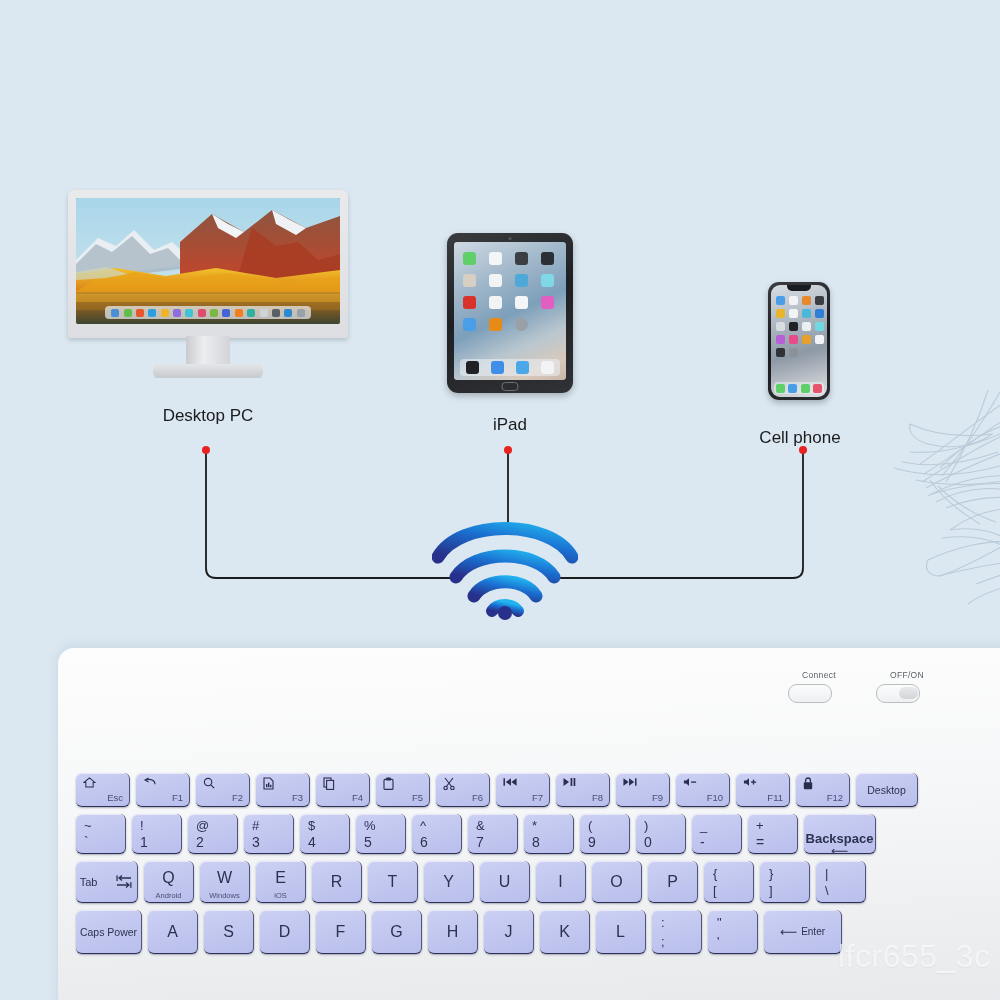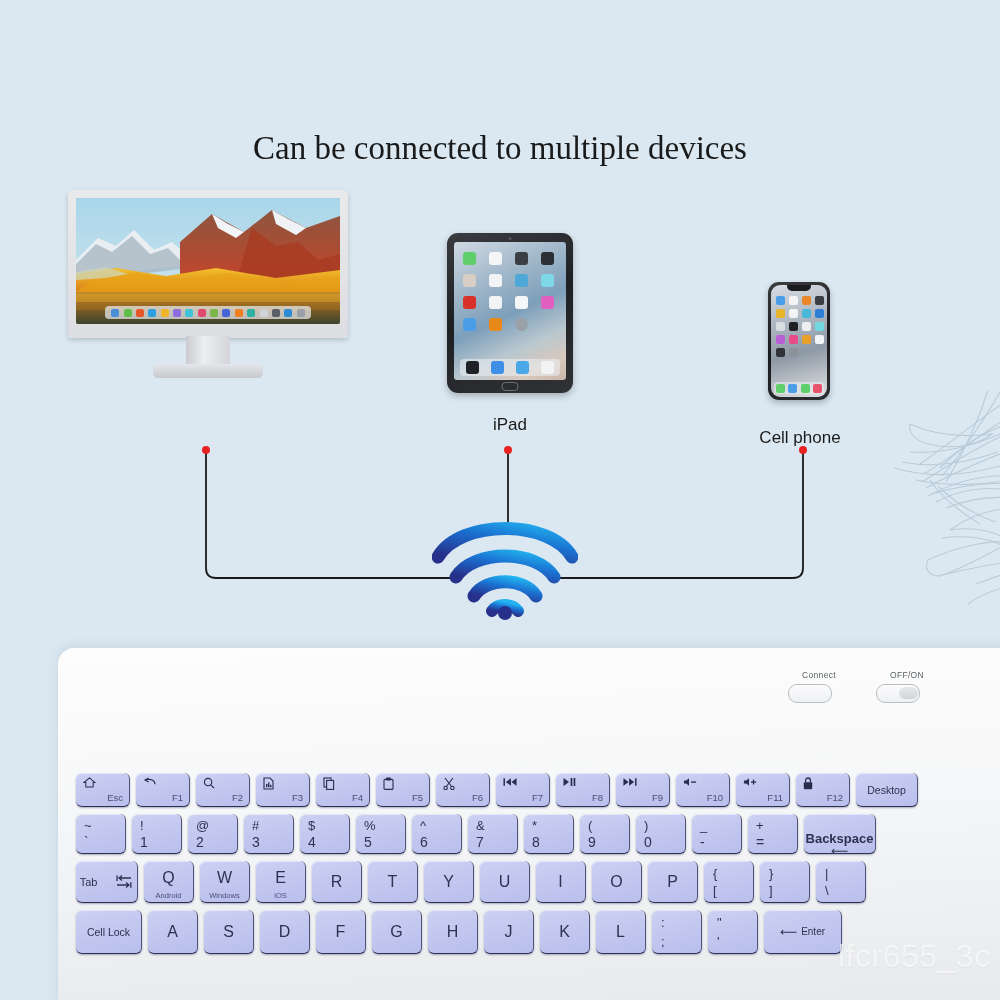--- a/index.html
+++ b/index.html
@@ -210,21 +210,20 @@
       <path d="M70 140 C96 136 118 142 130 152"></path>
       <path d="M62 148 C92 144 116 150 130 160"></path>
       <path d="M48 170 C78 156 110 150 130 152 C112 162 88 176 60 186 C48 186 44 178 48 170 Z"></path>
       <path d="M58 186 C84 180 110 174 130 172"></path>
       <path d="M96 194 C112 188 124 184 130 182"></path>
       <path d="M30 34 C52 44 80 48 112 44 C96 56 72 60 48 54 C34 50 28 42 30 34 Z"></path>
       <path d="M130 196 C114 200 98 206 88 214"></path>
     </g>
   </svg>
 
-  <div class="subtitle">Can be connected to multiple devices</div>
 
   <div class="device imac">
     <div class="imac-bezel">
       <div class="imac-screen">
         <div class="wall">
           <svg viewBox="0 0 264 126" preserveAspectRatio="none">
             <defs>
               <linearGradient id="sky" x1="0" y1="0" x2="0" y2="1">
                 <stop offset="0" stop-color="#a9d6ea"></stop>
                   <stop offset="1" stop-color="#d3e7ec"></stop>
@@ -273,20 +272,21 @@
             <i style="background:#d0d4d8"></i>
               <i style="background:#5a5f66"></i>
             <i style="background:#2d8ad0"></i>
               <i style="background:#9aa0a8"></i>
           </div>
         </div>
       </div>
     </div>
     <div class="imac-neck"></div>
     <div class="imac-foot"></div>
+    <div class="dev-label" style="left:0;top:216px;width:280px;">Desktop PC</div>
   </div>
 
   <div class="device ipad">
     <div class="ipad-body">
       <div class="ipad-cam"></div>
       <div class="ipad-screen">
         <div class="ipad-grid">
           <i style="background:#5fcf6a"></i>
             <i style="background:#f4f5f7"></i>
           <i style="background:#3b3f44"></i>
@@ -613,21 +613,21 @@
             <span class="up">}</span>
             <span class="lo">]</span>
           </div>
           <div class="key pair">
             <span class="up">|</span>
             <span class="lo">\</span>
           </div>
         </div>
       <div class="krow krow-h" id="row-home">
           <div class="key caps">
-            <span>Cell Lock</span>
+            <span>Caps Power</span>
           </div>
           <div class="key ">
             <span>A</span>
           </div>
           <div class="key ">
             <span>S</span>
           </div>
           <div class="key ">
             <span>D</span>
           </div>

